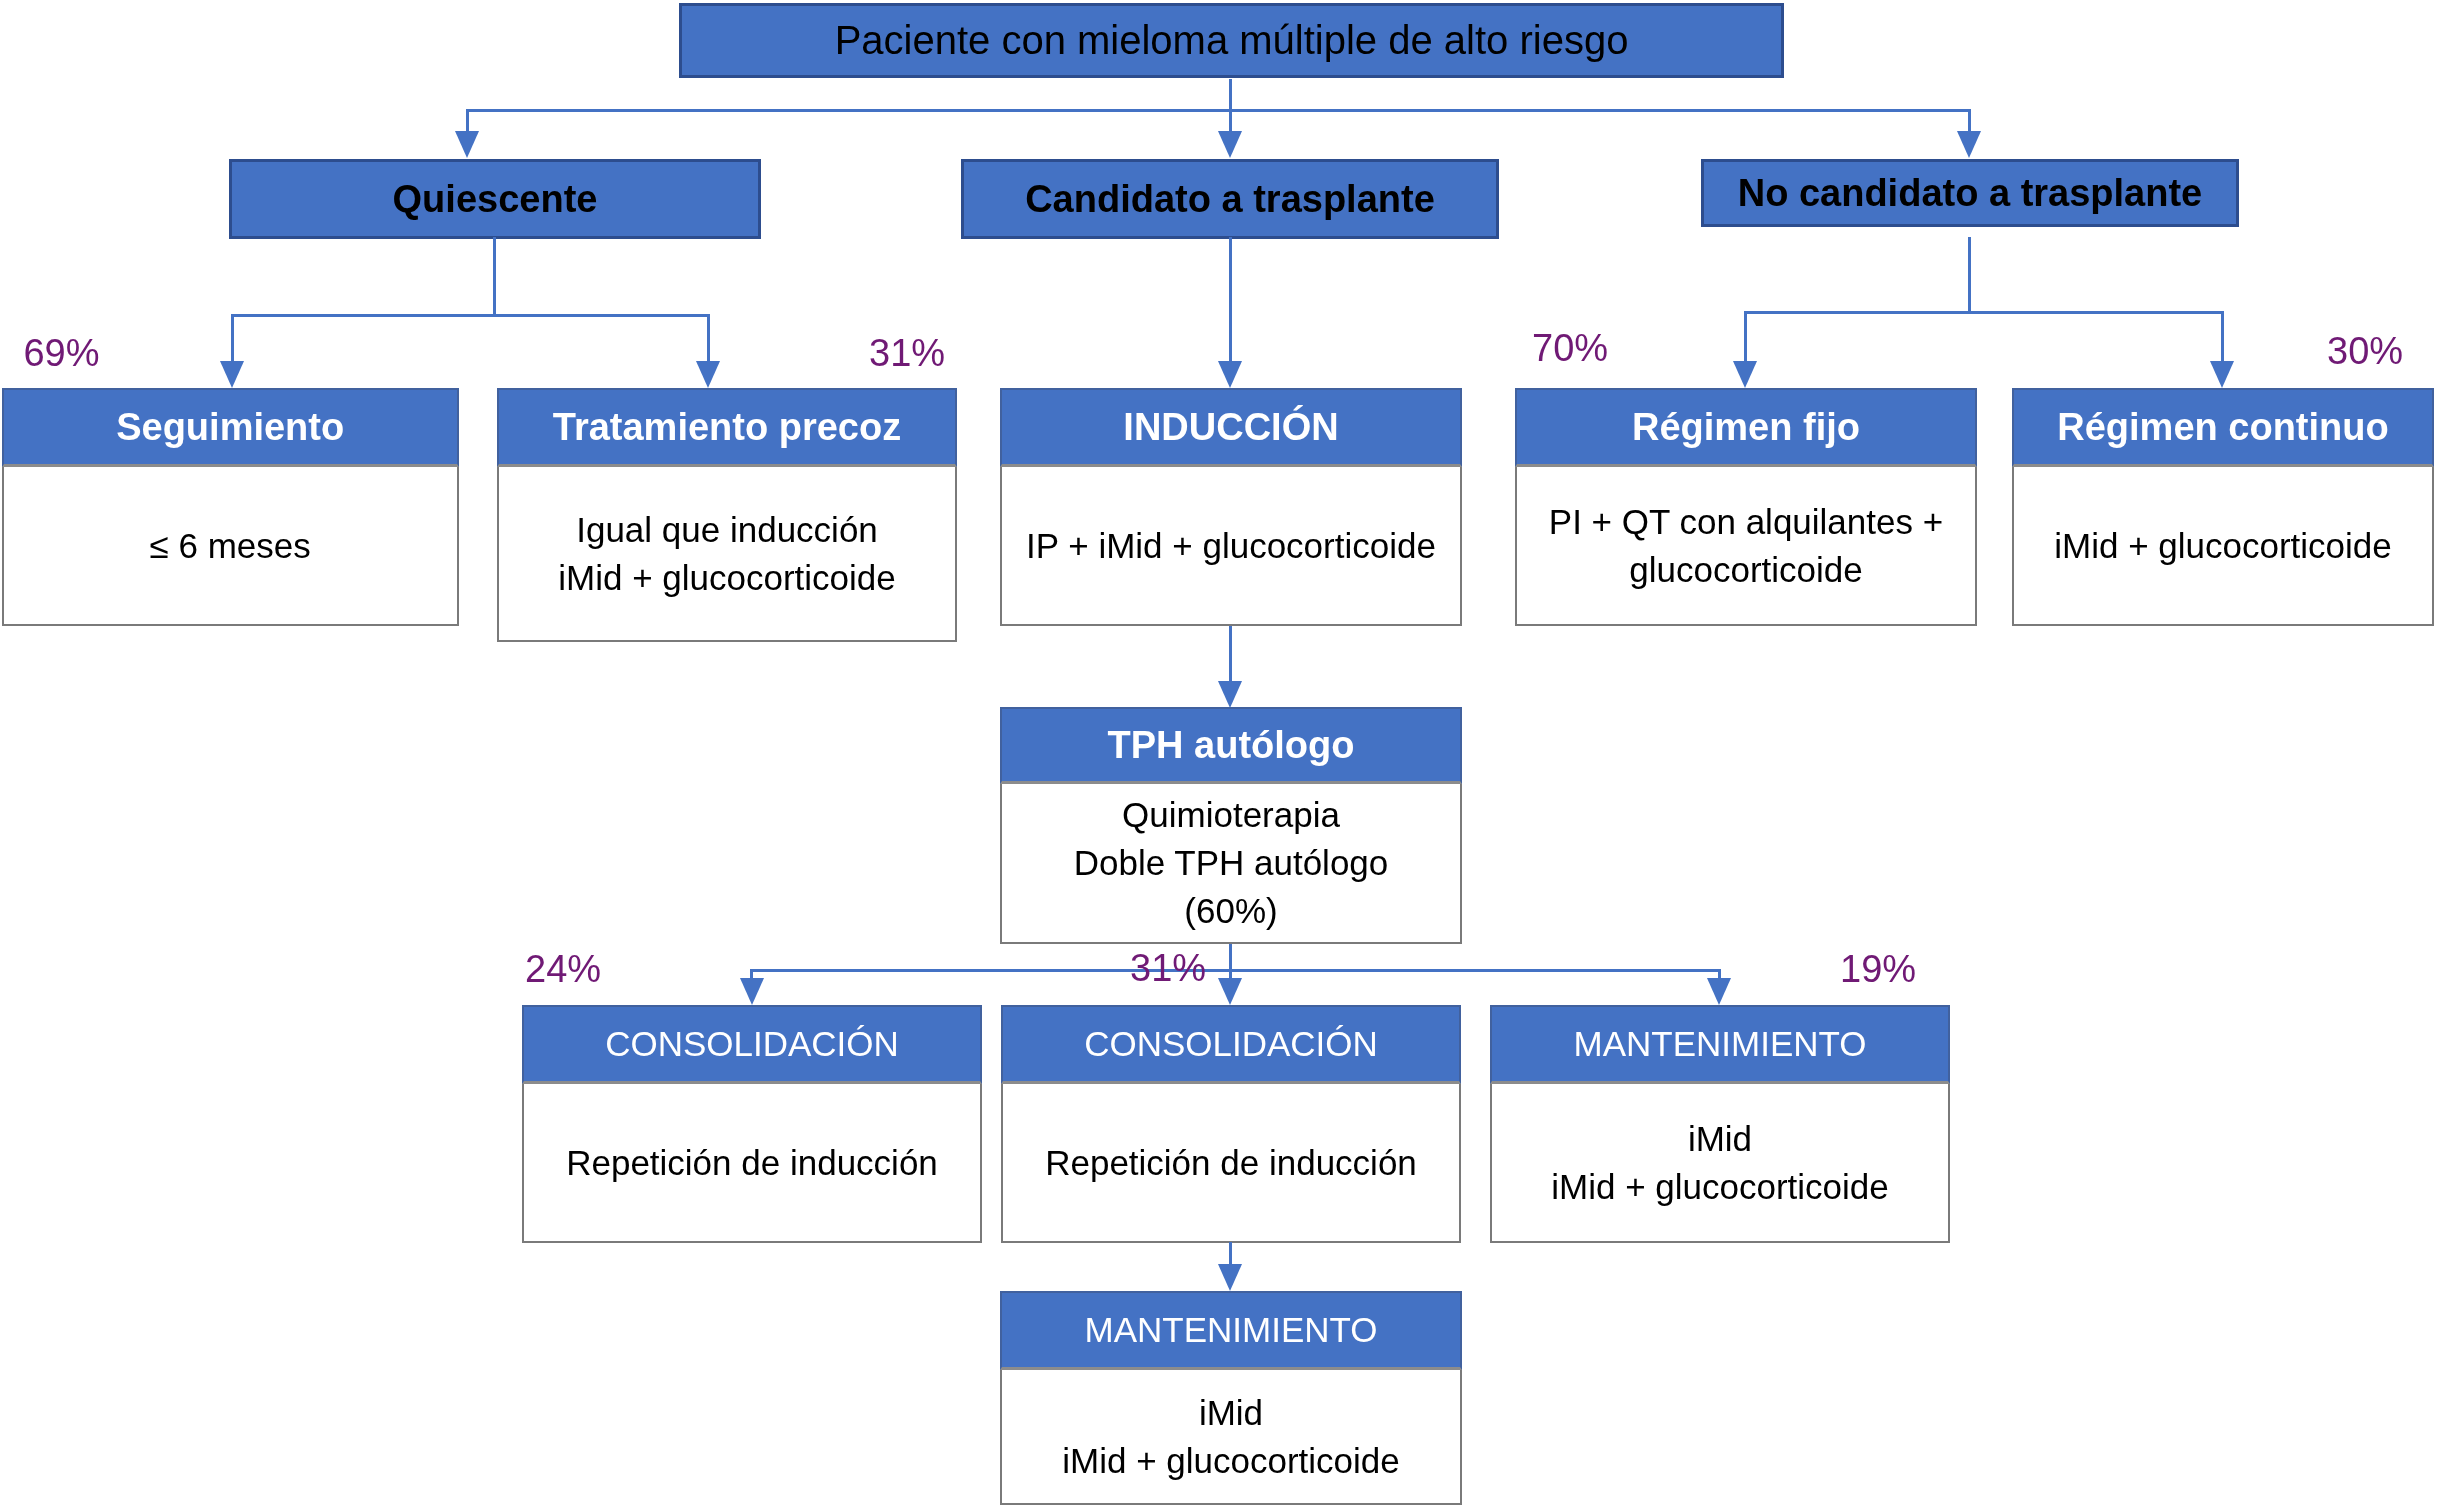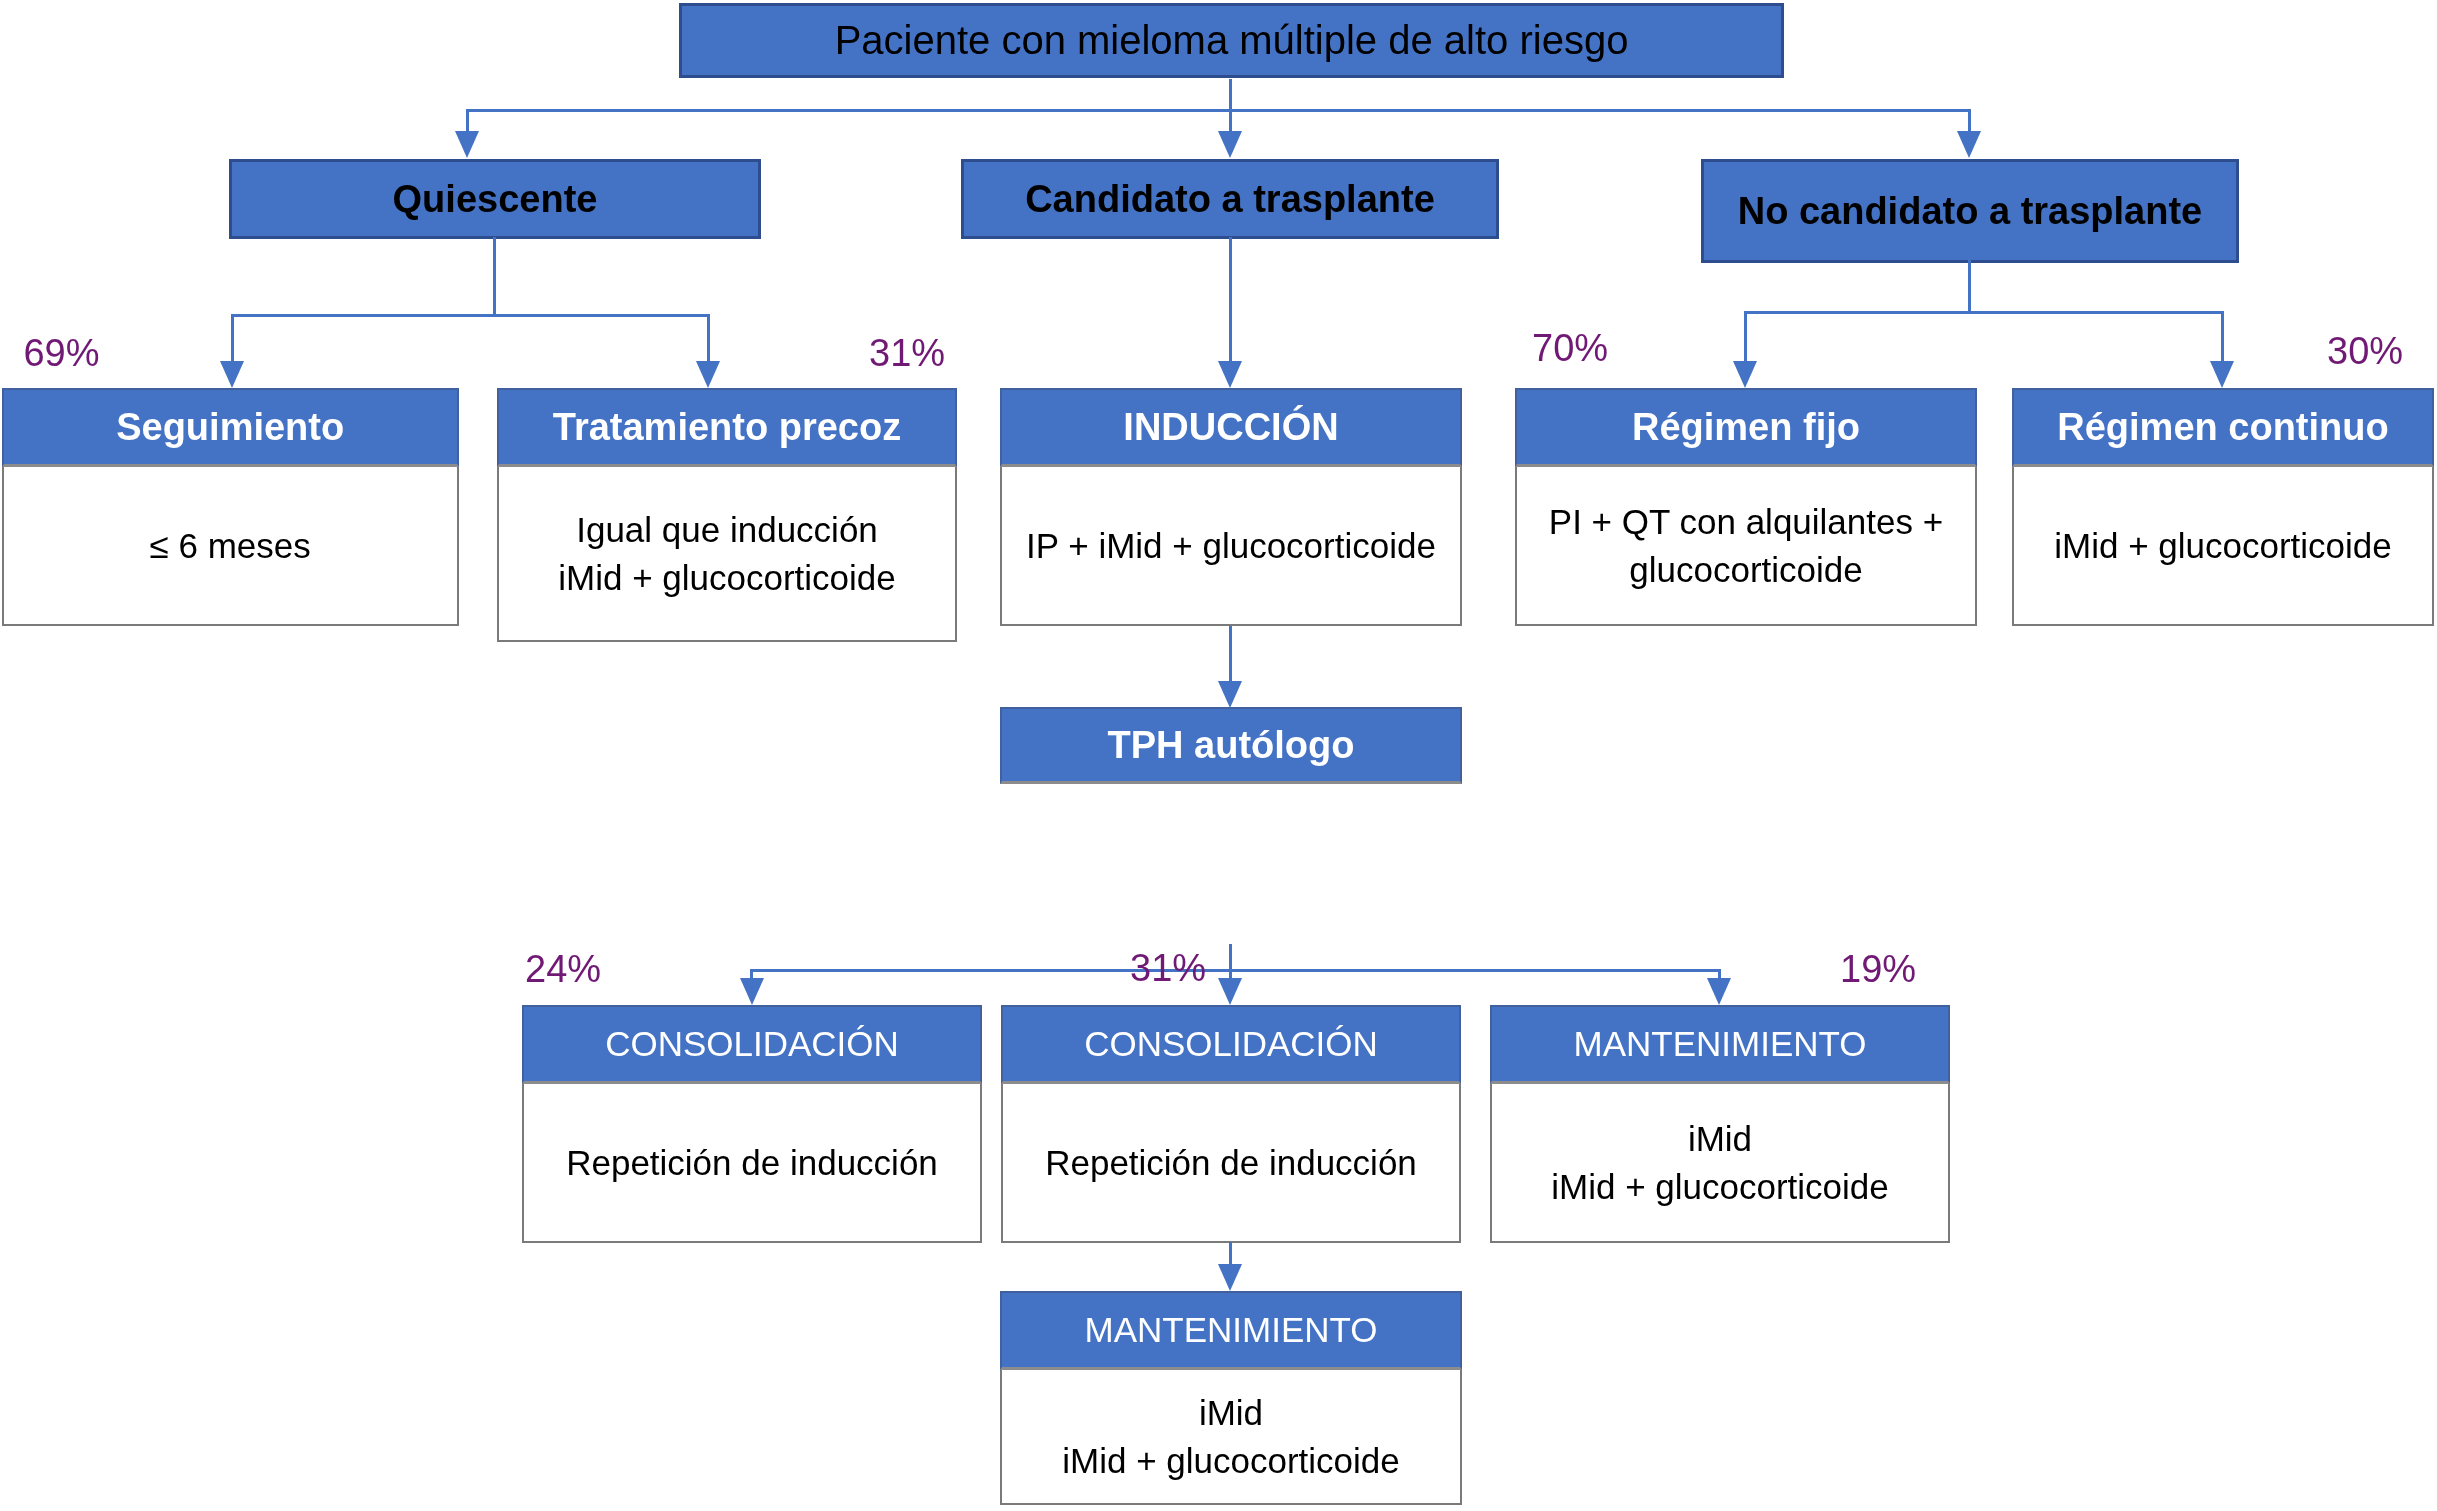--- a/index.html
+++ b/index.html
@@ -63,21 +63,21 @@
   <div class="arrow" style="left:455px;top:131px;"></div>
   <div class="arrow" style="left:1218px;top:131px;"></div>
   <div class="arrow" style="left:1957px;top:131px;"></div>
 
   <div class="sbox fs45" style="left:229px;top:159px;width:532px;height:80px;">
     <span>Quiescente</span>
   </div>
   <div class="sbox fs45" style="left:961px;top:159px;width:538px;height:80px;">
     <span>Candidato a trasplante</span>
   </div>
-  <div class="sbox fs45" style="left:1701px;top:159px;width:538px;height:104px;">
+  <div class="sbox fs45" style="left:1701px;top:159px;width:538px;height:68px;">
     <span>No candidato a trasplante</span>
   </div>
 
   <div class="vline" style="left:493px;top:237px;height:77px;"></div>
   <div class="hline" style="left:232px;top:314px;width:476px;"></div>
   <div class="vline" style="left:231px;top:314px;height:47px;"></div>
   <div class="vline" style="left:707px;top:314px;height:47px;"></div>
   <div class="arrow" style="left:220px;top:361px;"></div>
   <div class="arrow" style="left:696px;top:361px;"></div>
 
@@ -131,20 +131,25 @@
     <div class="nb" style="height:159px;">
       <div>iMid + glucocorticoide</div>
     </div>
   </div>
 
   <div class="vline" style="left:1229px;top:626px;height:55px;"></div>
   <div class="arrow" style="left:1218px;top:681px;"></div>
 
   <div class="node" style="left:1000px;top:707px;width:462px;">
     <div class="nh fs45" style="height:77px;">TPH autólogo</div>
+    <div class="nb" style="height:160px;">
+      <div>Quimioterapia</div>
+      <div>Doble TPH autólogo</div>
+      <div>(60%)</div>
+    </div>
   </div>
 
   <div class="vline" style="left:1229px;top:944px;height:27px;"></div>
   <div class="hline" style="left:752px;top:969px;width:968px;"></div>
   <div class="vline" style="left:750px;top:969px;height:9.2px;"></div>
   <div class="vline" style="left:1229px;top:969px;height:9.2px;"></div>
   <div class="vline" style="left:1718px;top:969px;height:9.2px;"></div>
   <div class="arrow" style="left:740px;top:978px;"></div>
   <div class="arrow" style="left:1218px;top:978px;"></div>
   <div class="arrow" style="left:1707px;top:978px;"></div>

